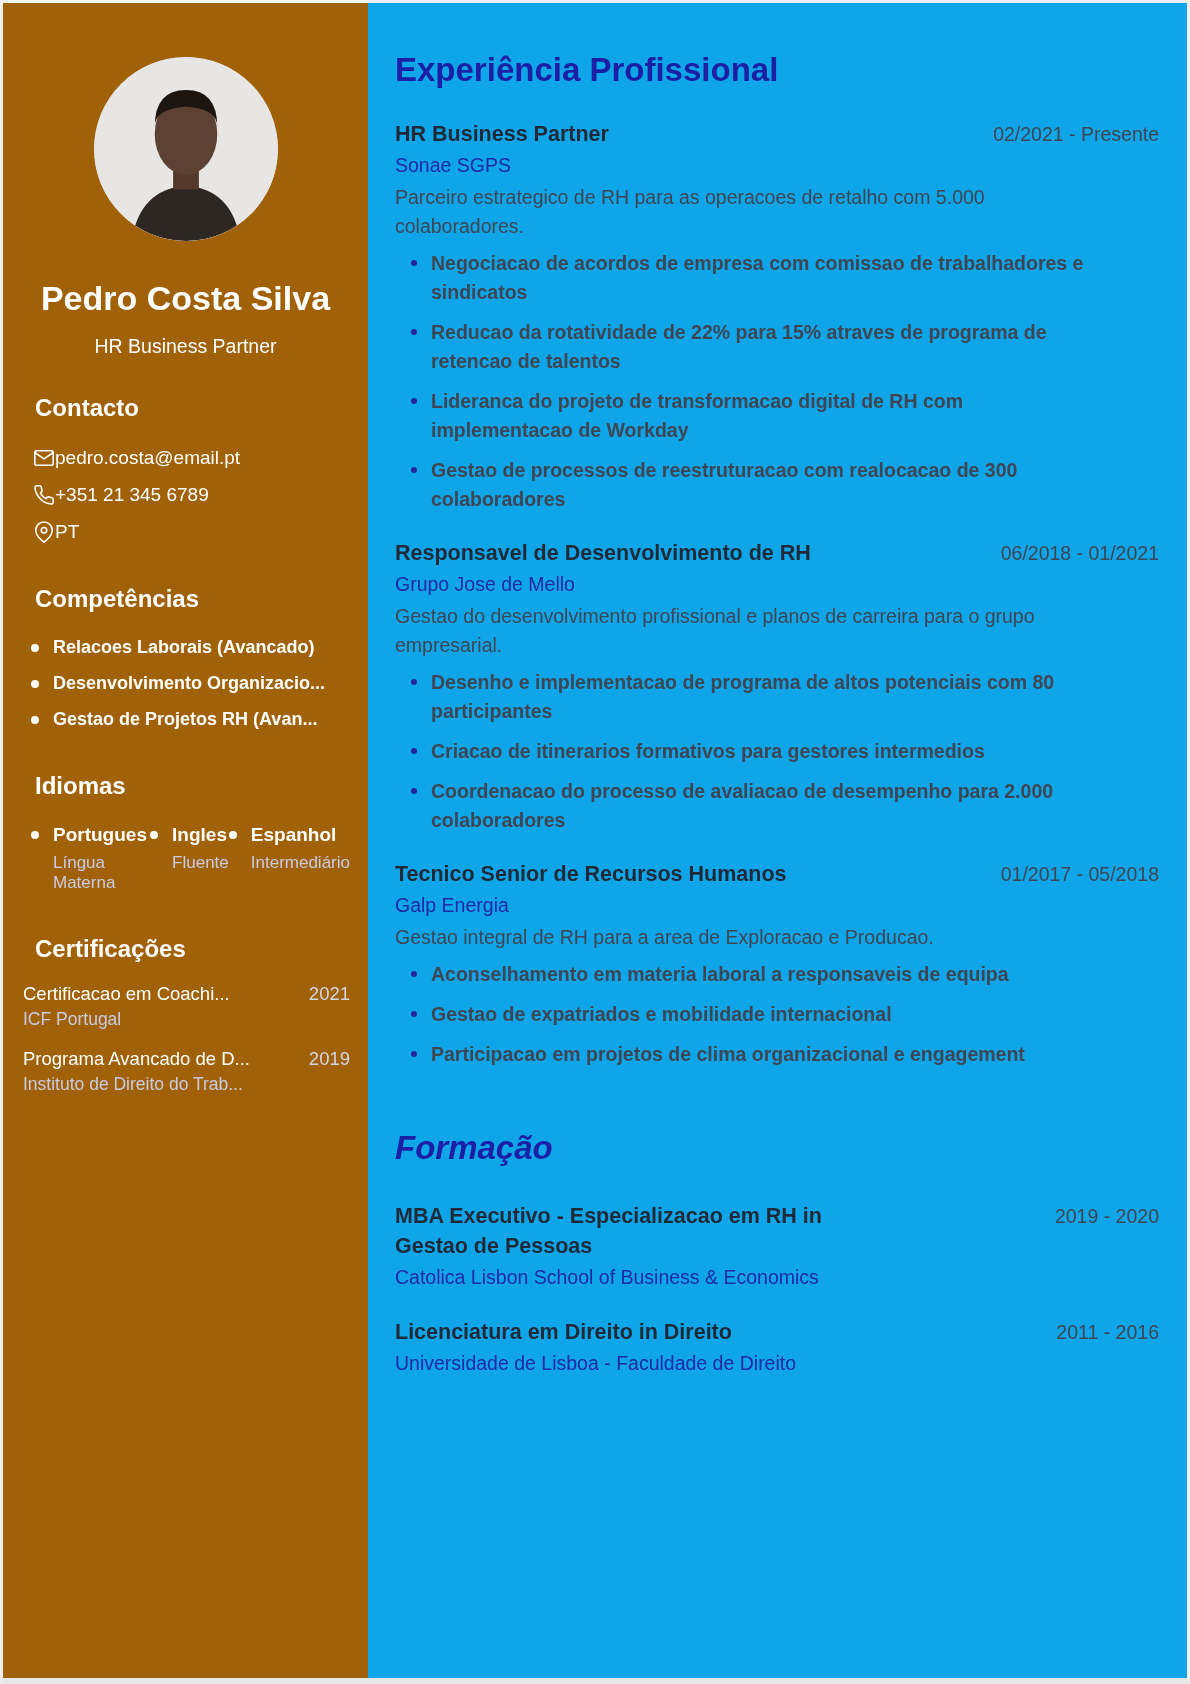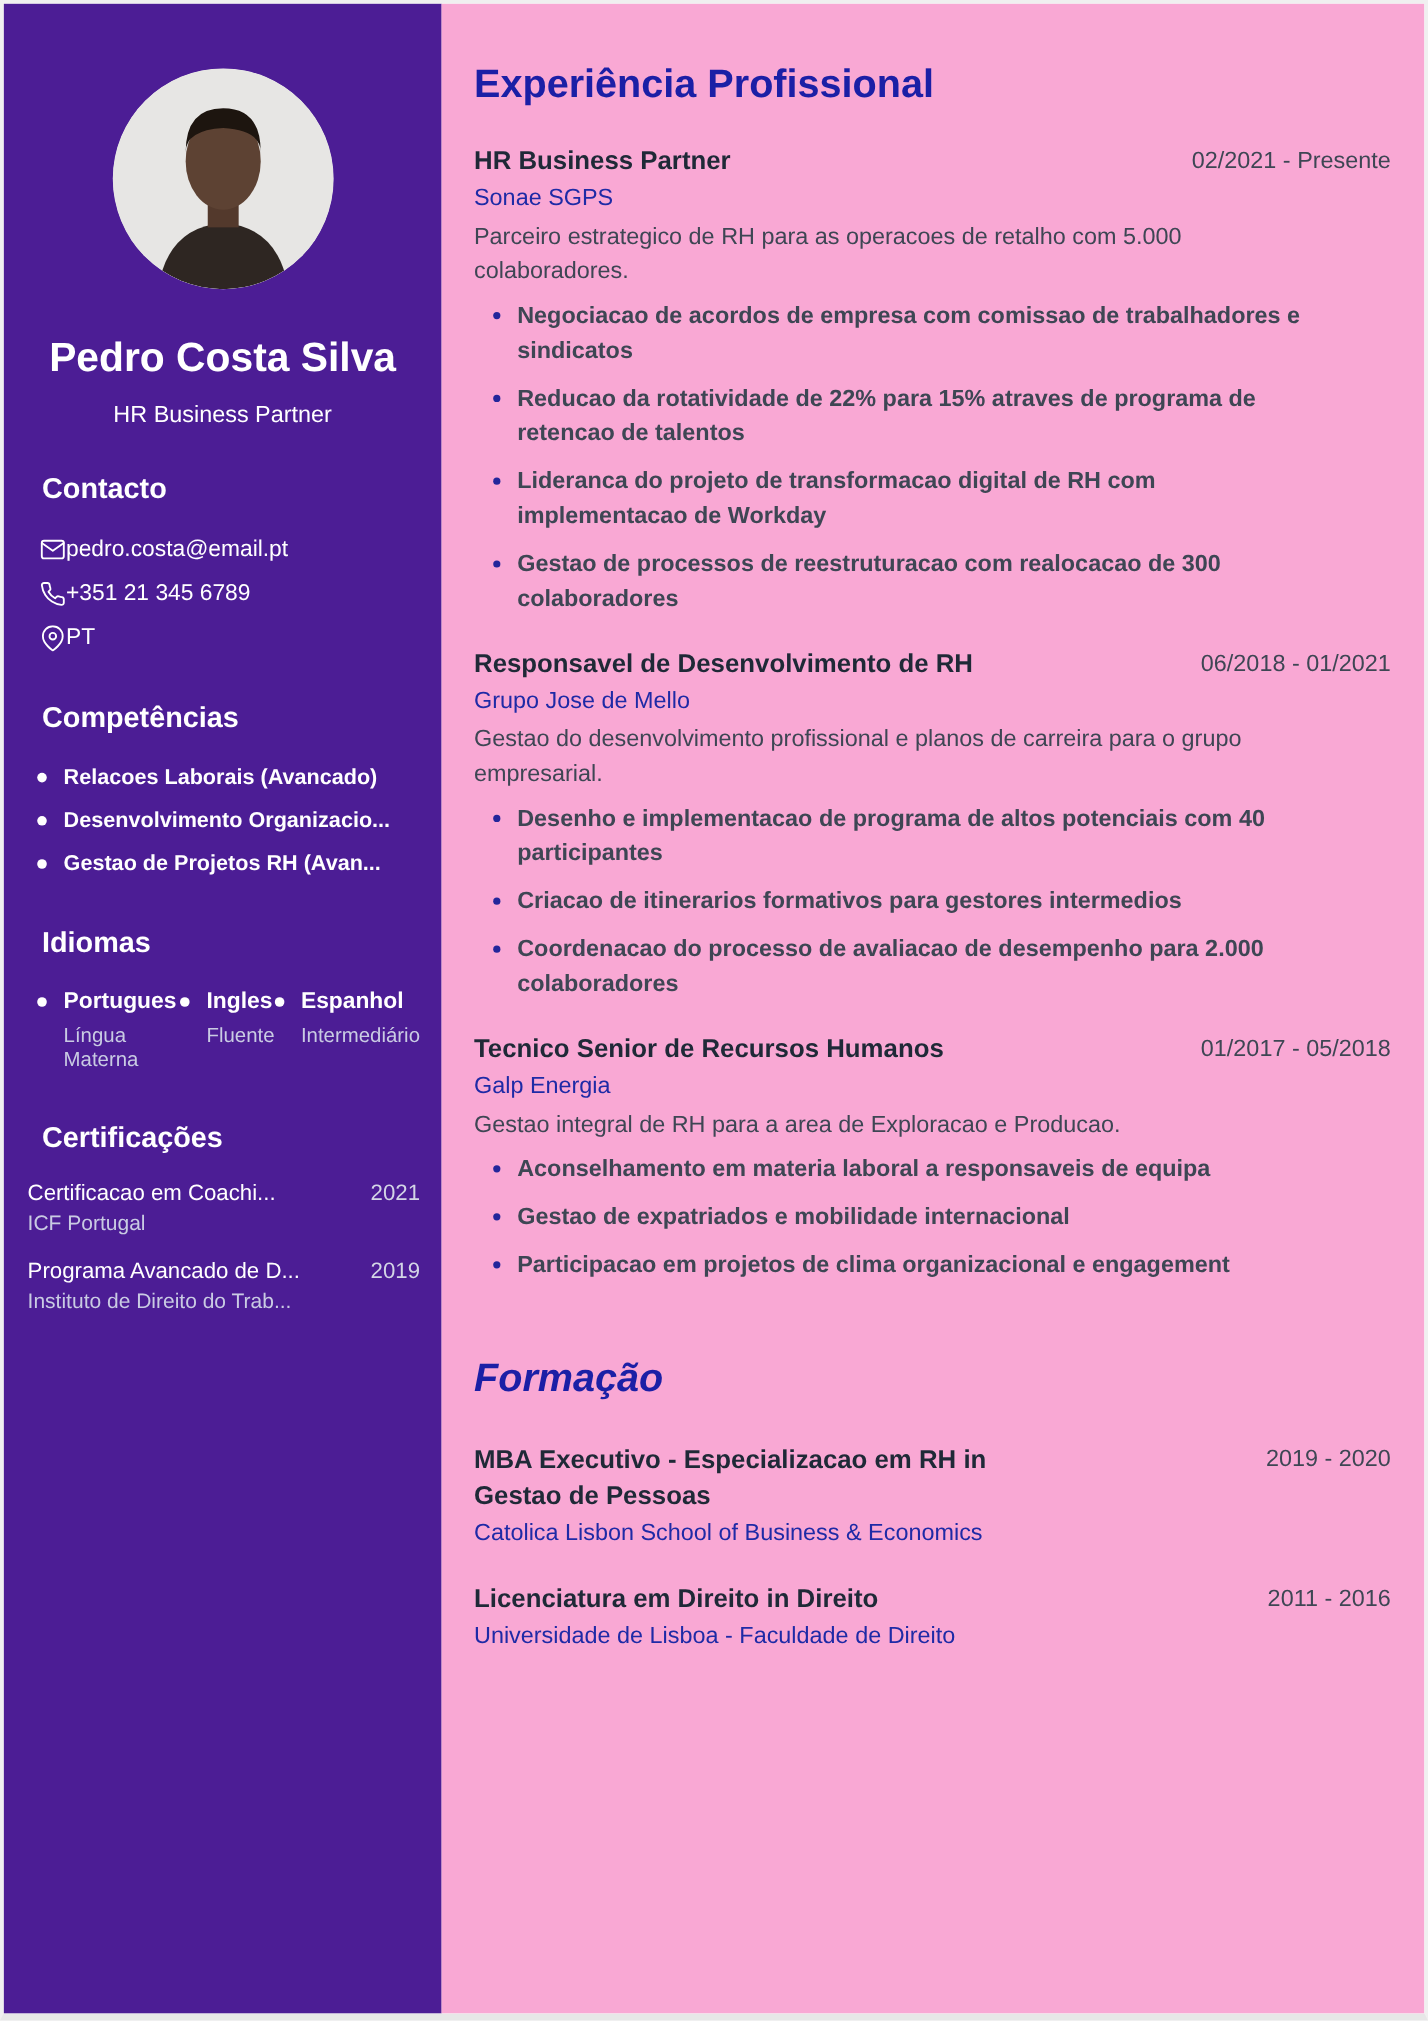--- a/index.html
+++ b/index.html
@@ -6,21 +6,21 @@
   html, body { margin: 0; padding: 0; background: #ffffff; }
   .page {
     width: 1190px; height: 1684px;
     border: 3px solid #f0f0f0; border-bottom: 6px solid #e7e7e7;
     display: flex; background: #ffffff; overflow: hidden;
     font-family: "Liberation Sans", sans-serif;
     color: #3e4654;
   }
   
   .sidebar {
-    flex: 0 0 365px; width: 365px; background: #4c1d95; color: #fff;
+    flex: 0 0 365px; width: 365px; background: #a16207; color: #fff;
     padding-top: 54px;
   }
   .photo {
     width: 184px; height: 184px; border-radius: 50%;
     margin: 0 auto; overflow: hidden; background: #eaeaea;
   }
   .photo svg { display: block; width: 100%; height: 100%; }
   .name { font-size: 34px; font-weight: 700; text-align: center; margin: 38px 10px 0; }
   .role { font-size: 19.5px; text-align: center; margin-top: 17px; font-weight: 400; }
   .shead { font-size: 24px; font-weight: 700; margin: 42px 0 0 32px; }
@@ -38,21 +38,21 @@
     display: flex; flex-direction: row; }
   .lrow { display: flex; align-items: center; gap: 14px; font-size: 19px; font-weight: 600; }
   .level { font-size: 17px; color: #c9cbe3; margin: 7px 0 0 22px; font-weight: 400; }
   .certs { margin: 20px 18px 0 20px; }
   .cert { margin-bottom: 18px; }
   .crow { display: flex; justify-content: space-between; align-items: baseline; }
   .cname { font-size: 18.5px; font-weight: 400; }
   .cyear { font-size: 18.5px; color: #d3d5e6; margin-left: 10px; white-space: nowrap; }
   .cissuer { font-size: 17.5px; color: #c9cbe3; margin-top: 4px; }
   
-  .main { flex: 1; padding: 48px 28px 0 27px; background: #f9a8d4; }
+  .main { flex: 1; padding: 48px 28px 0 27px; background: #0ea5e9; }
   .sec { color: #1b1fa6; font-size: 33px; font-weight: 700; margin: 0 0 30px; }
   .sec.form { margin-top: 60px; margin-bottom: 34px; font-style: italic; }
   .job { margin-bottom: 24px; }
   .jhead { display: flex; align-items: flex-start; justify-content: space-between; gap: 20px; }
   .jtitle { font-size: 21.5px; font-weight: 700; color: #1f2937; margin: 0; line-height: 30px; }
   .jdate { font-size: 19.5px; color: #3e4654; white-space: nowrap; line-height: 30px; }
   .company { color: #1e2aa6; font-size: 19.5px; margin-top: 5px; font-weight: 500; }
   .summary { font-size: 19.5px; line-height: 29px; margin: 6px 0 0; }
   .jbullets { list-style: none; margin: 8px 0 0 12px; padding: 0; }
   .jbullets li { position: relative; padding-left: 24px; font-size: 19.5px;
@@ -205,21 +205,21 @@
 
     <section class="job">
       <div class="jhead">
         <h3 class="jtitle">Responsavel de Desenvolvimento de RH</h3>
         <span class="jdate">06/2018 - 01/2021</span>
       </div>
       <div class="company">Grupo Jose de Mello</div>
       <p class="summary pre">Gestao do desenvolvimento profissional e planos de carreira para o grupo
 empresarial.</p>
       <ul class="jbullets">
-        <li class="pre">Desenho e implementacao de programa de altos potenciais com 40
+        <li class="pre">Desenho e implementacao de programa de altos potenciais com 80
 participantes</li>
         <li class="pre">Criacao de itinerarios formativos para gestores intermedios</li>
         <li class="pre">Coordenacao do processo de avaliacao de desempenho para 2.000
 colaboradores</li>
       </ul>
     </section>
 
     <section class="job">
       <div class="jhead">
         <h3 class="jtitle">Tecnico Senior de Recursos Humanos</h3>

